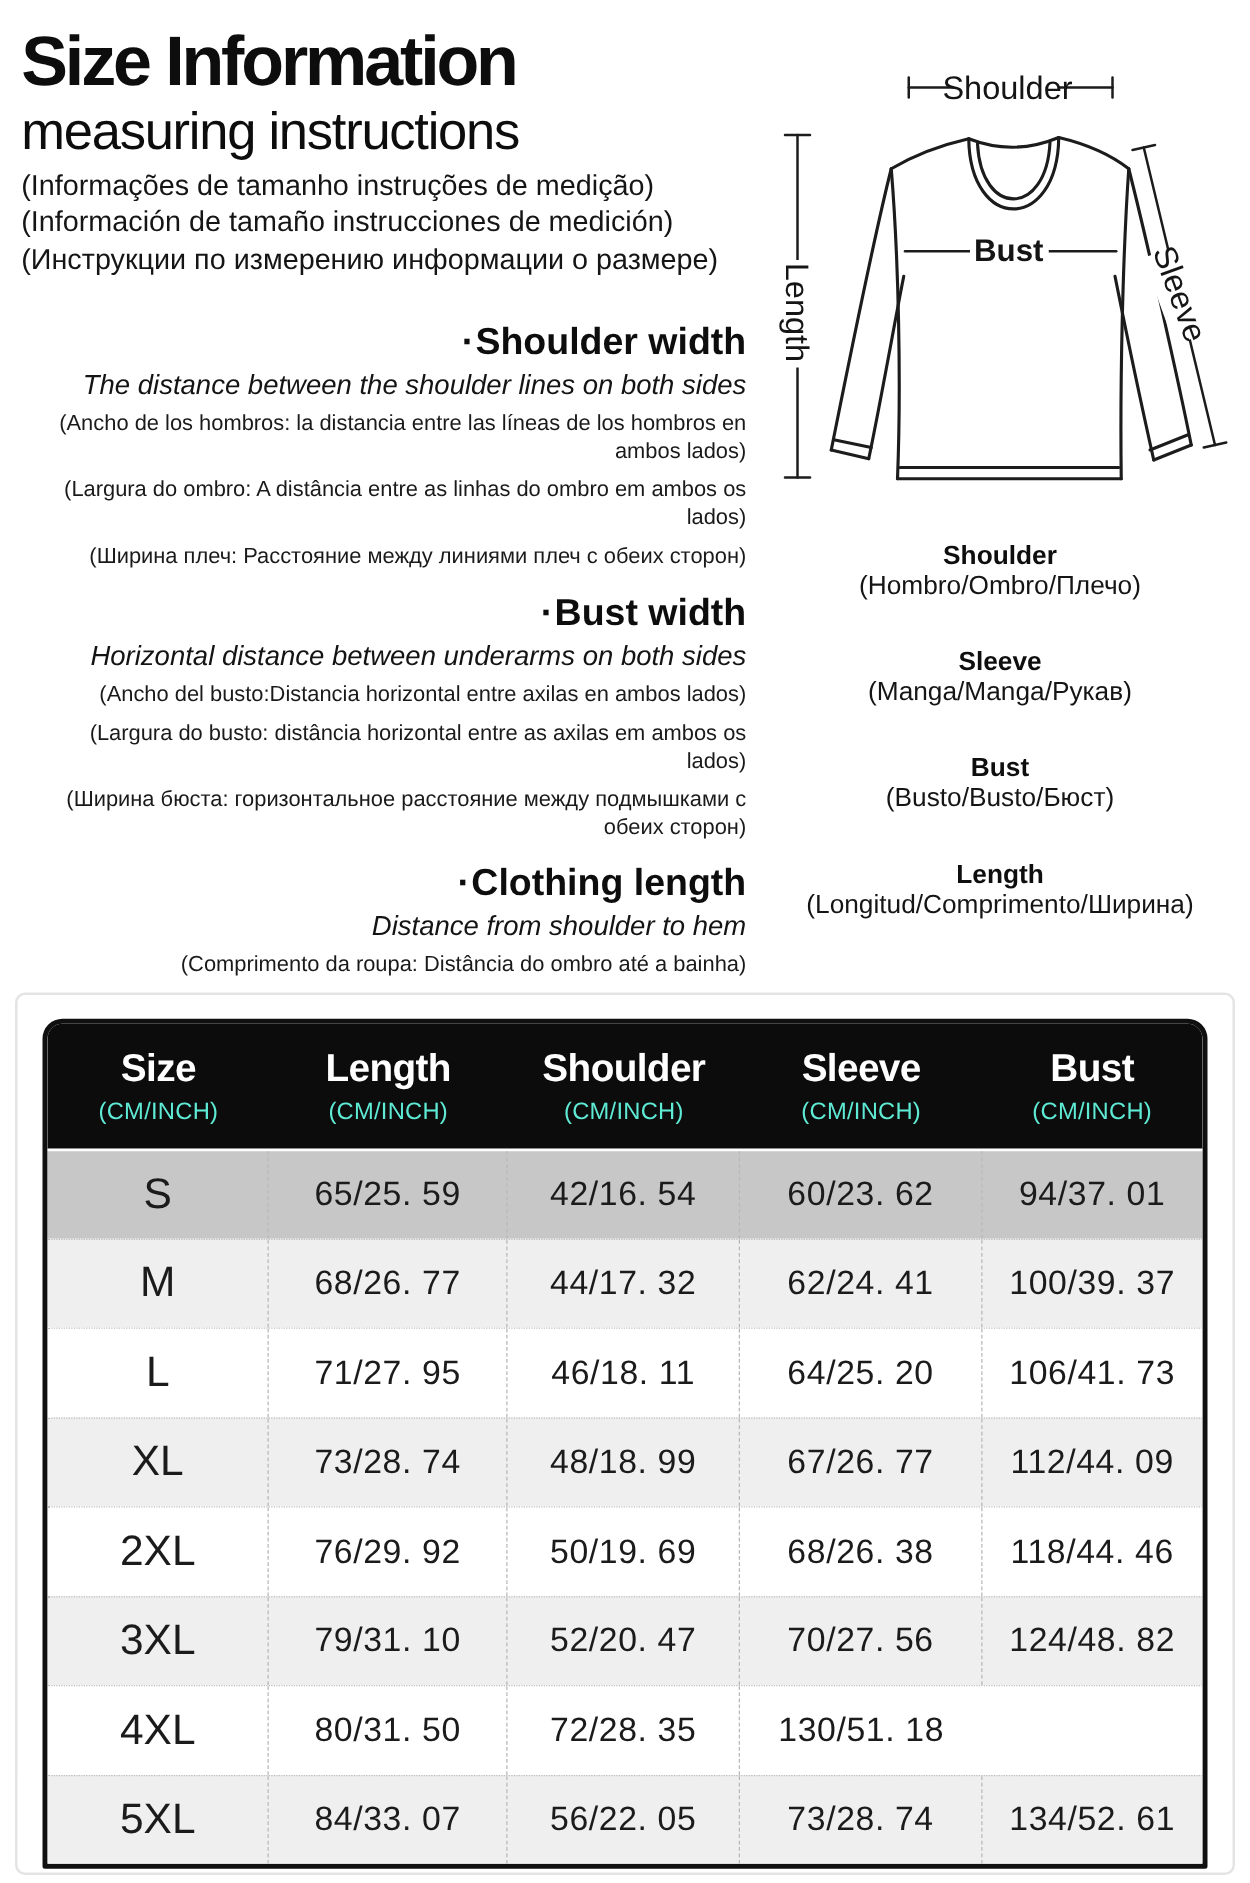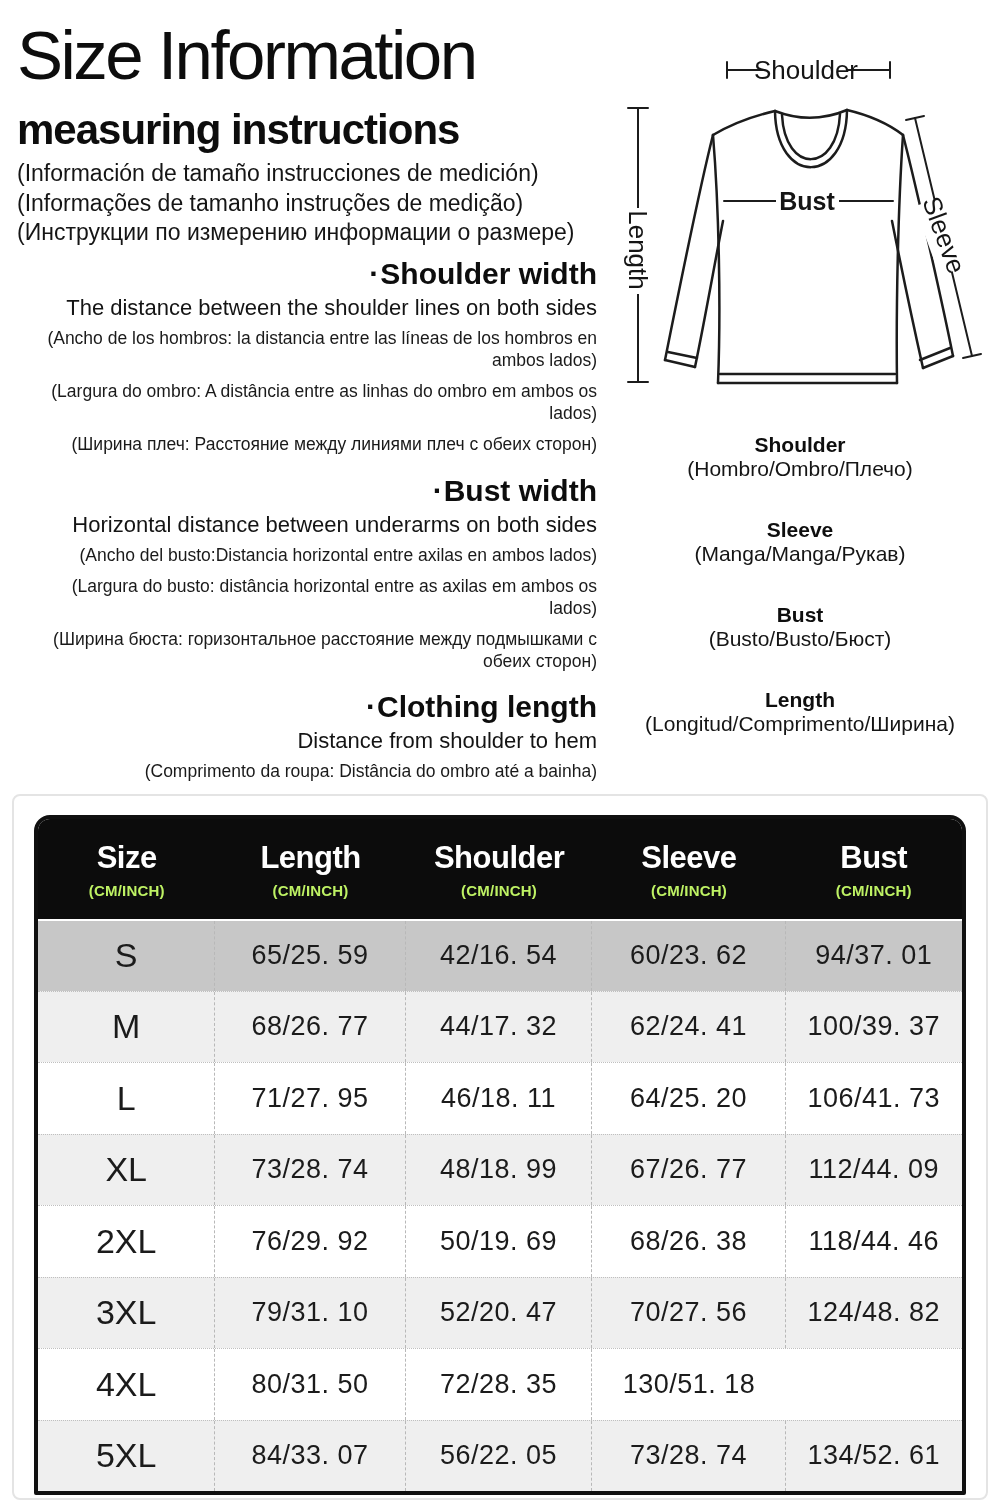--- a/index.html
+++ b/index.html
@@ -5,31 +5,31 @@
   * { margin:0; padding:0; box-sizing:border-box; }
   html,body { background:#ffffff; }
   body {
     position:relative; width:1000px; height:1506px;
     font-family:"Liberation Sans", sans-serif; color:#111;
     overflow:hidden;
   }
 
   
   .title-block { position:absolute; left:17px; top:20px; width:580px; }
-  .main-title { font-size:69px; font-weight:normal; letter-spacing:-2.5px; color:#0d0d0d; line-height:1.05; }
-  .sub-title  { font-size:42px; font-weight:bold; letter-spacing:-1px; color:#0d0d0d; margin-top:14px; }
+  .main-title { font-size:56px; font-weight:bold; letter-spacing:-2.5px; color:#0d0d0d; line-height:1.05; }
+  .sub-title  { font-size:42px; font-weight:normal; letter-spacing:-1px; color:#0d0d0d; margin-top:2px; }
   .title-trans { margin-top:5px; }
   .title-trans div { font-size:23px; line-height:29.5px; color:#151515; }
 
   
   .sections { position:absolute; left:17px; top:256px; width:580px;text-align:right; }
   .section { margin-bottom:17px; }
   .section-heading { font-size:30px; font-weight:bold; color:#0d0d0d; line-height:36px; }
   .section-heading .bullet { font-size:30px; margin-right:1px; }
-  .section-desc { font-size:22px; color:#141414; margin:2px 0 7px 16px; line-height:27px; }
+  .section-desc { font-size:22px; color:#141414; margin:2px 0 7px 16px; line-height:27px;font-style:italic; }
   .section-trans p { font-size:17.5px; line-height:21.5px; color:#1a1a1a;
                      margin:0 0 10px 16px; white-space:pre-line; }
 
   
   .diagram { position:absolute; left:600px; top:28px; width:400px; height:402px; }
   .diagram svg text { font-family:"Liberation Sans", sans-serif; fill:#151515; }
 
   
   .legend { position:absolute; left:600px; top:433px; width:400px; text-align:center; }
   .legend-item { margin-bottom:37px; }
@@ -45,21 +45,21 @@
     margin:19px auto 0 auto; width:932px;
     border:4px solid #101010; border-radius:16px 16px 2px 2px;
     overflow:hidden; background:#fff;
   }
   .thead {
     display:grid; grid-template-columns:19.2% 20.6% 20.2% 20.9% 19.1%;
     background:#0c0c0c; height:100px;
   }
   .th { display:flex; flex-direction:column; align-items:center; justify-content:center; }
   .th-label { color:#fff; font-size:31px; font-weight:bold; letter-spacing:-0.5px; }
-  .th-unit  { color:#bef264; font-size:15px; font-weight:bold; margin-top:6px; letter-spacing:0.2px; }
+  .th-unit  { color:#5eead4; font-size:19px; font-weight:normal; margin-top:6px; letter-spacing:0.2px; }
 
   .tr {
     display:grid; grid-template-columns:19.2% 20.6% 20.2% 20.9% 19.1%;
     height:71.5px;
   }
   .tr + .tr { border-top:1px dotted #bfbfbf; }
   .tr.first { background:#c7c7c7; border-top:2px solid #fff; }
   .tr.shade { background:#efefef; }
   .tr.plain { background:#ffffff; }
   .td {
@@ -70,22 +70,22 @@
   .td:last-child { border-right:none; }
   .td.size-cell { font-size:34px; font-weight:500; letter-spacing:0; }
 </style>
 </head>
 <body>
 
 <div class="title-block">
   <div class="main-title">Size Information</div>
   <div class="sub-title">measuring instructions</div>
   <div class="title-trans">
+    <div>(Informações de tamanho instruções de medição)</div>
     <div>(Información de tamaño instrucciones de medición)</div>
-    <div>(Informações de tamanho instruções de medição)</div>
     <div>(Инструкции по измерению информации о размере)</div>
   </div>
 </div>
 
 <div class="sections">
 
   <div class="section">
     <div class="section-heading"><span class="bullet">·</span><span>Shoulder width</span></div>
     <div class="section-desc">The distance between the shoulder lines on both sides</div>
     <div class="section-trans">

